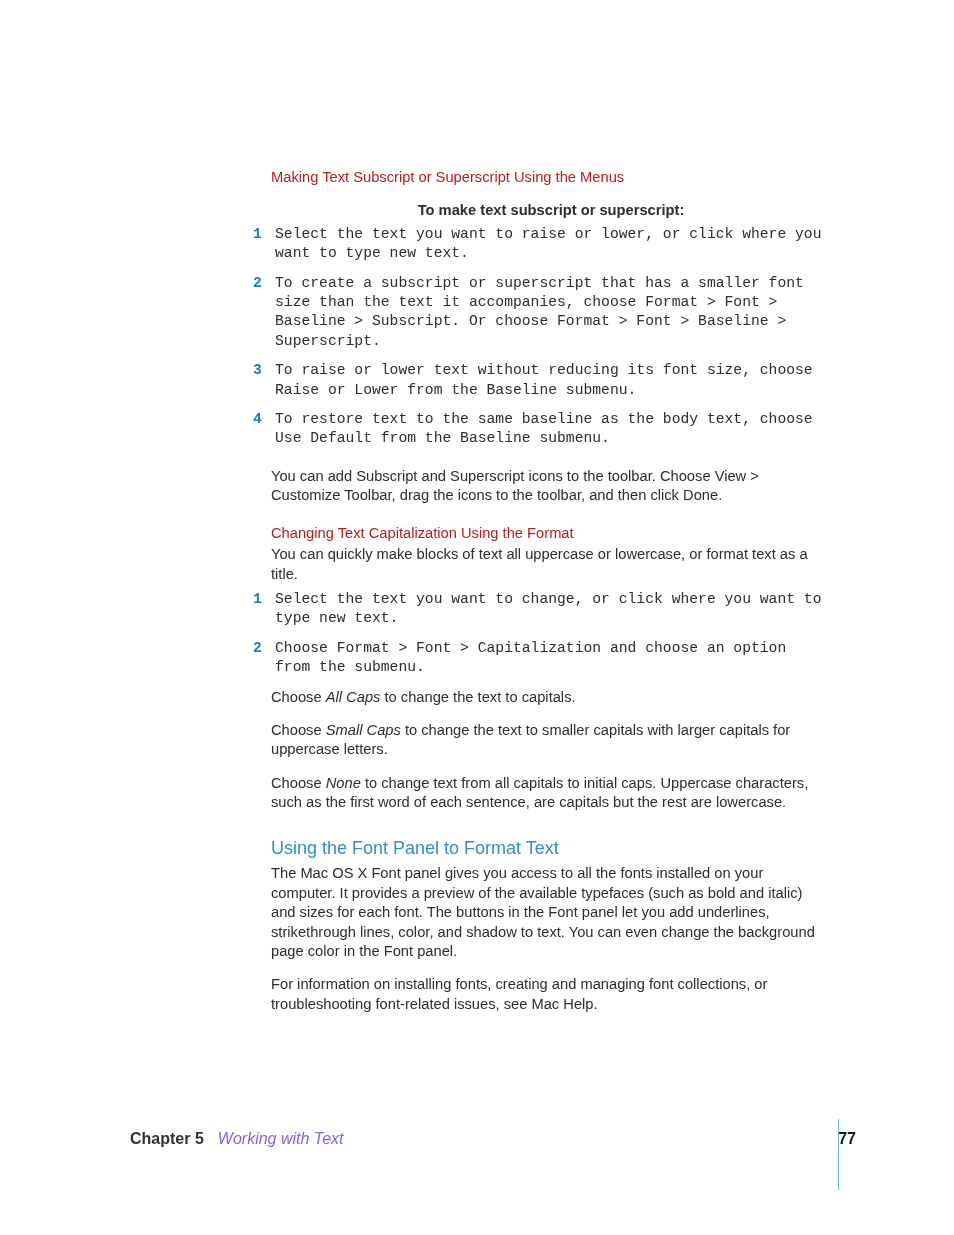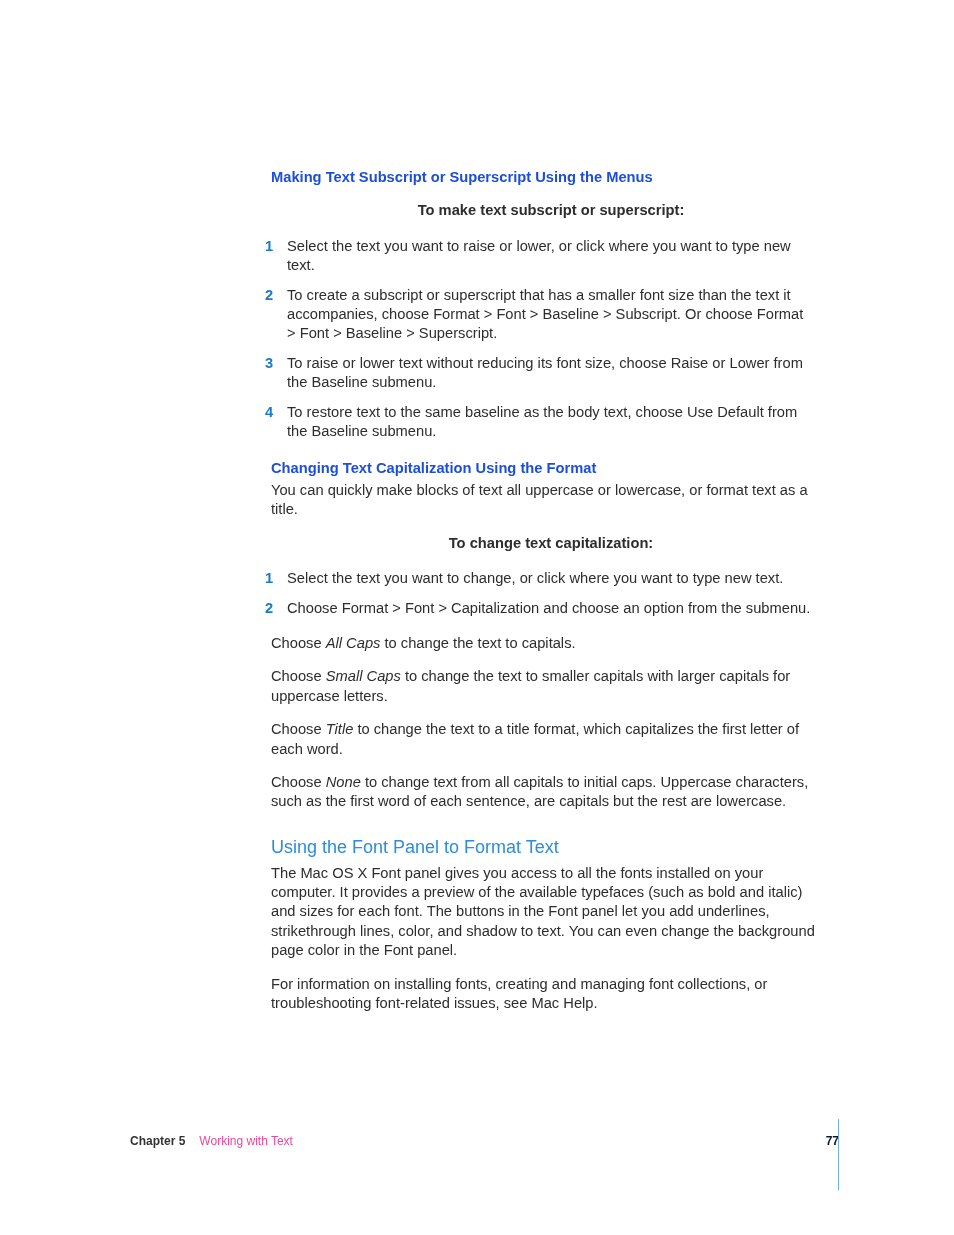--- a/index.html
+++ b/index.html
@@ -20,22 +20,22 @@
   .content {
     position: absolute;
     left: 271px;
     top: 168px;
     width: 560px;
     font-size: 14.7px;
     line-height: 1.32;
     color: #2d2d2d;
   }
   .blue-sub {
-    color: #1d4ed8;
-    font-weight: 700;
+    color: #b91c1c;
+    font-weight: 400;
     margin: 0 0 2px 0;
   }
   .h2-blue {
     color: #2d8dd6;
     font-weight: 400;
     font-size: 18px;
     margin: 0 0 4px 0;
   }
   .bold-line {
     font-weight: 700;
@@ -43,23 +43,24 @@
     text-align: center;
   }
   .para {
     margin: 0 0 14px 0;
   }
   .para.tight {
     margin-bottom: 6px;
   }
   ol.steps {
     list-style: none;
-    margin: 16px;
+    margin: 4px;
     padding: 0;
     counter-reset: step;
+    font-family: Liberation Mono, monospace;
   }
   ol.steps > li {
     counter-increment: step;
     position: relative;
     padding-left: 0;
     margin: 0 0 10px 0;
   }
   ol.steps > li::before {
     content: counter(step);
     position: absolute;
@@ -68,37 +69,38 @@
     color: #1a7bca;
     font-weight: 700;
     font-size: 14.7px;
   }
   .italic { font-style: italic; }
   .section-gap-small { margin-top: 18px; }
   .section-gap-med { margin-top: 24px; }
   .footer {
     position: absolute;
     left: 130px;
-    right: 115px;
+    right: 98px;
     bottom: 87px;
-    font-size: 12px;
+    font-size: 16px;
     color: #333;
     display: flex;
     justify-content: space-between;
   }
   .footer .left {
     display: flex;
     gap: 14px;
     align-items: baseline;
   }
   .footer .chapter-bold {
     font-weight: 700;
   }
   .footer .chapter-title {
-    color: #ec4899;
+    color: #8b5cf6;
+    font-style: italic;
   }
   .footer .page-num {
     color: #0f172a;
     font-weight: 700;
   }
   .side-rule {
     position: absolute;
     right: 115px;
     top: 1119px;
     bottom: 45px;
@@ -113,31 +115,30 @@
   <div class="content">
 
     <p class="blue-sub">Making Text Subscript or Superscript Using the Menus</p>
     <p class="bold-line">To make text subscript or superscript:</p>
     <ol class="steps">
       <li>Select the text you want to raise or lower, or click where you want to type new text.</li>
       <li>To create a subscript or superscript that has a smaller font size than the text it accompanies, choose Format &gt; Font &gt; Baseline &gt; Subscript. Or choose Format &gt; Font &gt; Baseline &gt; Superscript.</li>
       <li>To raise or lower text without reducing its font size, choose Raise or Lower from the Baseline submenu.</li>
       <li>To restore text to the same baseline as the body text, choose Use Default from the Baseline submenu.</li>
     </ol>
+    <p class="para section-gap-small">You can add Subscript and Superscript icons to the toolbar. Choose View &gt; Customize Toolbar, drag the icons to the toolbar, and then click Done.</p>
 
     <p class="blue-sub section-gap-small">Changing Text Capitalization Using the Format</p>
     <p class="para tight">You can quickly make blocks of text all uppercase or lowercase, or format text as a title.</p>
-    <p class="bold-line">To change text capitalization:</p>
     <ol class="steps">
       <li>Select the text you want to change, or click where you want to type new text.</li>
       <li>Choose Format &gt; Font &gt; Capitalization and choose an option from the submenu.</li>
     </ol>
     <p class="para" style="margin-top:4px"><span>Choose </span><span class="italic">All Caps</span><span> to change the text to capitals.</span></p>
     <p class="para"><span>Choose </span><span class="italic">Small Caps</span><span> to change the text to smaller capitals with larger capitals for uppercase letters.</span></p>
-    <p class="para"><span>Choose </span><span class="italic">Title</span><span> to change the text to a title format, which capitalizes the first letter of each word.</span></p>
     <p class="para"><span>Choose </span><span class="italic">None</span><span> to change text from all capitals to initial caps. Uppercase characters, such as the first word of each sentence, are capitals but the rest are lowercase.</span></p>
 
     <p class="h2-blue section-gap-med">Using the Font Panel to Format Text</p>
     <p class="para">The Mac OS X Font panel gives you access to all the fonts installed on your computer. It provides a preview of the available typefaces (such as bold and italic) and sizes for each font. The buttons in the Font panel let you add underlines, strikethrough lines, color, and shadow to text. You can even change the background page color in the Font panel.</p>
     <p class="para">For information on installing fonts, creating and managing font collections, or troubleshooting font-related issues, see Mac Help.</p>
 
   </div>
 
   <div class="footer">
     <div class="left">

